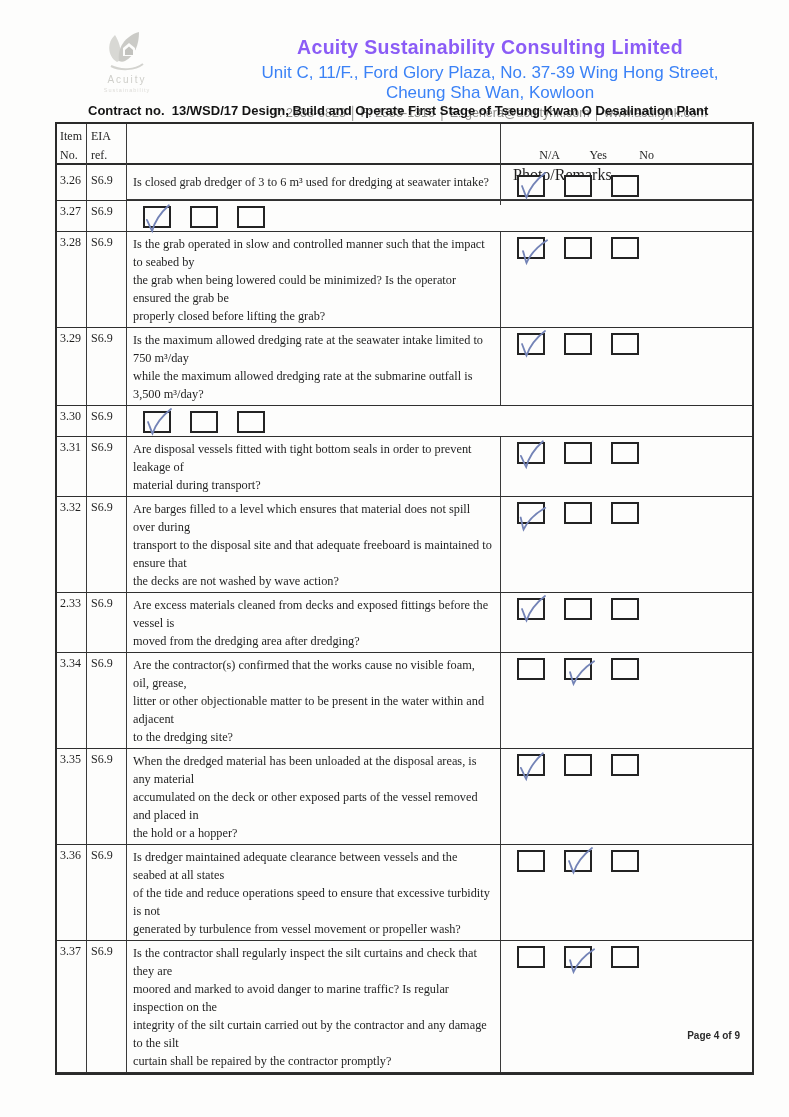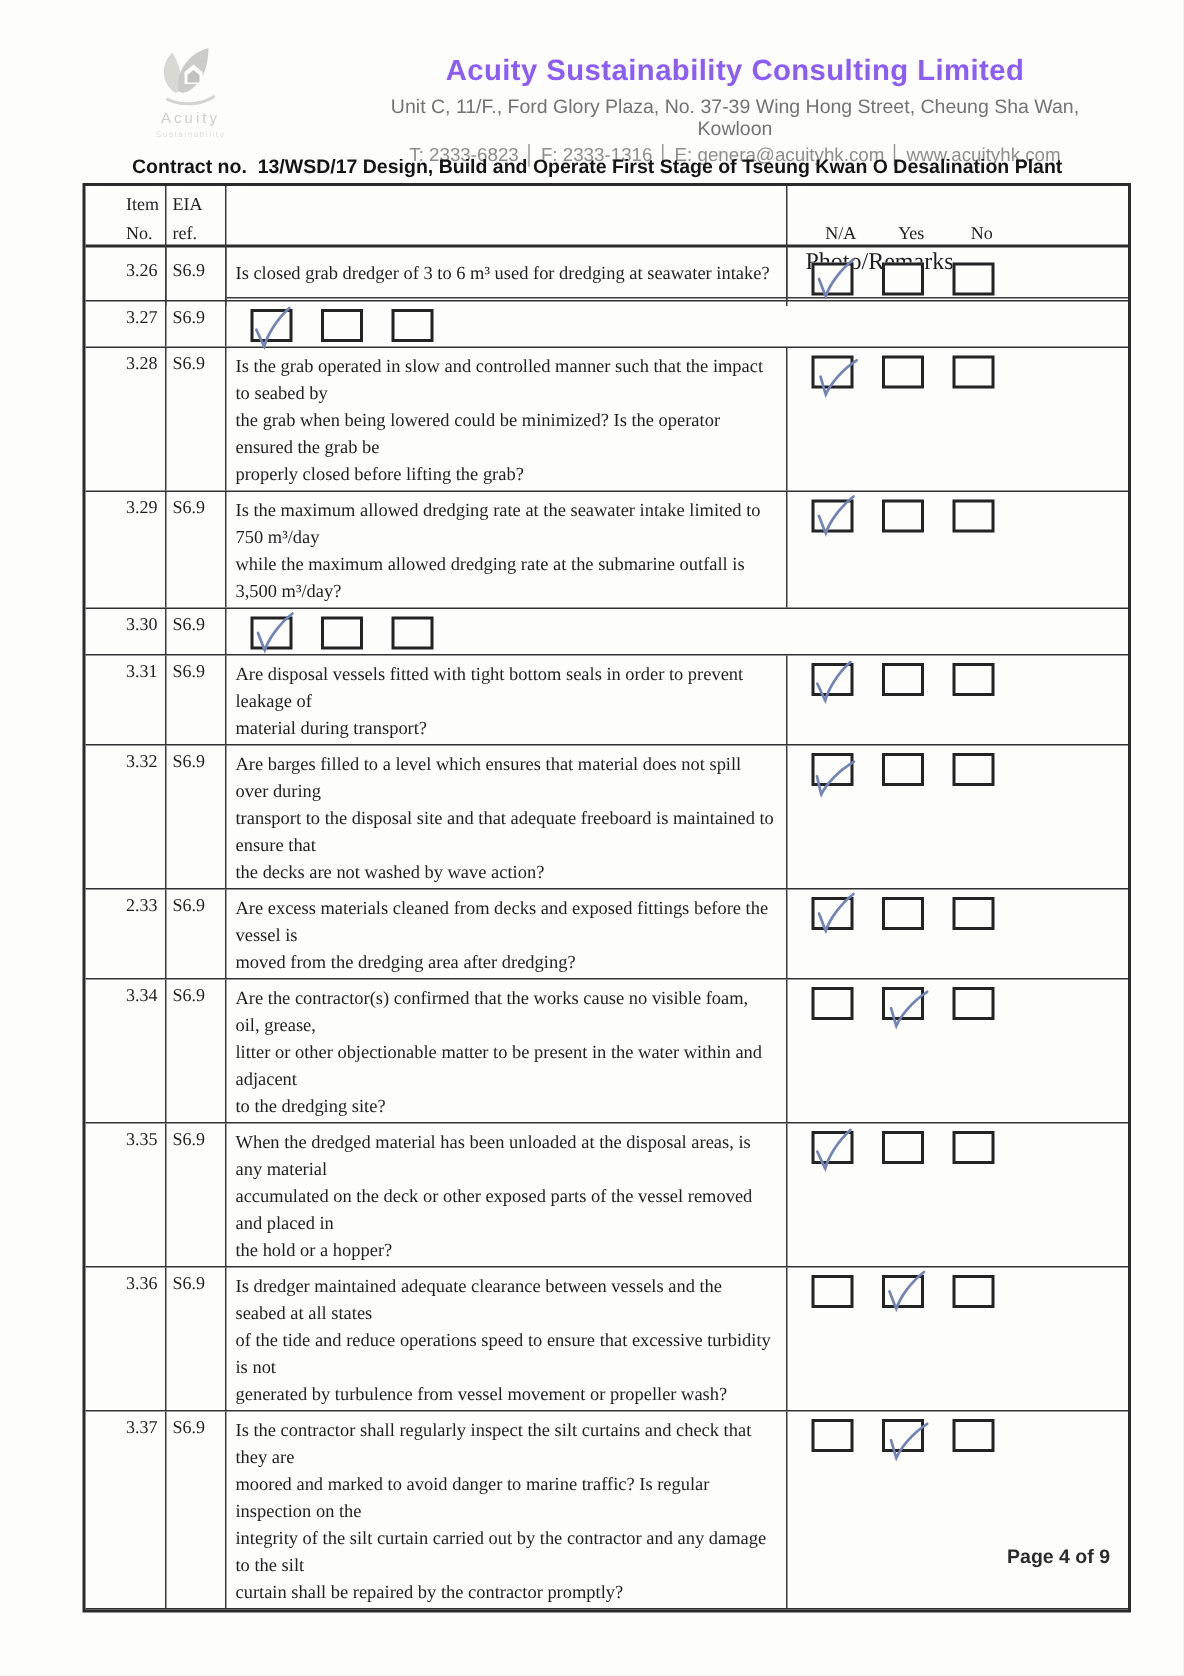--- a/index.html
+++ b/index.html
@@ -10,47 +10,47 @@
     font-family:"Liberation Serif", serif; color:#1f1f1f;
   }
   
   .logo { position:absolute; left:92px; top:28px; width:70px; text-align:center; }
   .logo svg { display:block; margin:0 auto; }
   .logo-word { font-family:"Liberation Sans", sans-serif; font-size:10px; letter-spacing:2px; color:#cfcfca; margin-top:0; }
   .logo-sub  { font-family:"Liberation Sans", sans-serif; font-size:5.5px; letter-spacing:1px; color:#dddcd8; margin-top:2px; }
   .company { position:absolute; left:245px; top:36px; width:490px; text-align:center;
              font-family:"Liberation Sans", sans-serif; }
   .company-name { font-size:19.5px; font-weight:700; color:#8b5cf6; letter-spacing:0.3px; }
-  .company-address { font-size:13px; color:#737373; margin-top:4px; }
+  .company-address { font-size:17px; color:#3b82f6; margin-top:4px; }
   .company-contact { font-size:12.5px; color:#8d8d8b; margin-top:3px; }
   
   .doc-title {
     position:absolute; left:88px; top:103px;
     font-family:"Liberation Sans", sans-serif; font-weight:700; font-size:13px;
     color:#141414; white-space:pre-wrap;
   }
   
   .check-table {
     position:absolute; left:55px; top:122px; width:699px;
     border:2px solid #2a2a2a; background:#fdfdfc;
     display:flex; flex-direction:column;
   }
-  .t-grid { display:grid; grid-template-columns:30px 40px 374px 1fr;padding-left:24px; }
+  .t-grid { display:grid; grid-template-columns:30px 40px 374px 1fr; }
   .c-item { border-right:1.5px solid #3a3a3a; padding:3px 2px 0 3px; font-size:12px; }
   .c-eia  { border-right:1.5px solid #3a3a3a; padding:3px 2px 0 4px; font-size:12px; }
   .c-q    { border-right:1.5px solid #3a3a3a; padding:3px 8px 2px 6px; font-size:12.3px;
             line-height:18px; white-space:pre-line; }
   .c-r    { padding:5px 0 0 16px; position:relative; }
   
   .t-head { height:41px; border-bottom:2px solid #2a2a2a; }
   .t-head .th { font-size:12px; line-height:19px; white-space:pre-line; }
   .head-q, .head-r { position:relative; }
   .subline { position:absolute; left:0; right:0; bottom:5px; border-top:1.5px solid #3a3a3a; }
   .head-r { padding:3px 0 0 12px; }
-  .hl { display:inline-block; width:47px; text-align:center; font-size:12px; }
+  .hl { display:inline-block; width:47px; text-align:right; font-size:12px; }
   .hl-rem { display:inline-block; margin-left:0; font-size:16px; }
   
   .t-spacer { height:5px; }
   .t-spacer > div { height:100%; }
   
   .t-body .row { border-bottom:1.5px solid #303030; min-height:31px; }
   .t-body .row:first-child { border-top:0; }
   
   .box {
     display:inline-block; width:28px; height:22px; margin-right:19px;
@@ -59,21 +59,21 @@
   }
   .tick { display:none; position:absolute; left:-4px; top:-5px; overflow:visible; pointer-events:none; }
   .box.checked .tick { display:block; }
   .tick path { stroke:var(--ink,#7383b6); stroke-width:1.8; fill:none; stroke-linecap:round; }
   .t-body .row:nth-child(3n) .tick { transform:rotate(5deg) translate(1px,4px); }
   .t-body .row:nth-child(4n+2) .tick { transform:rotate(-4deg) translate(-1px,2px); }
   .t-body .row:nth-child(7n) .tick { transform:translate(-2px,6px) rotate(8deg); }
   
   .page-footer {
     position:absolute; top:1030px; right:49px;
-    font-family:"Liberation Sans", sans-serif; font-size:13px; color:#2b2b2b;
+    font-family:"Liberation Sans", sans-serif; font-size:10px; color:#2b2b2b;
     font-weight:600;
   }
 </style>
 </head>
 <body>
 
 <div class="page">
 
   <div class="logo">
     <svg width="56" height="46" viewBox="0 0 56 46">

